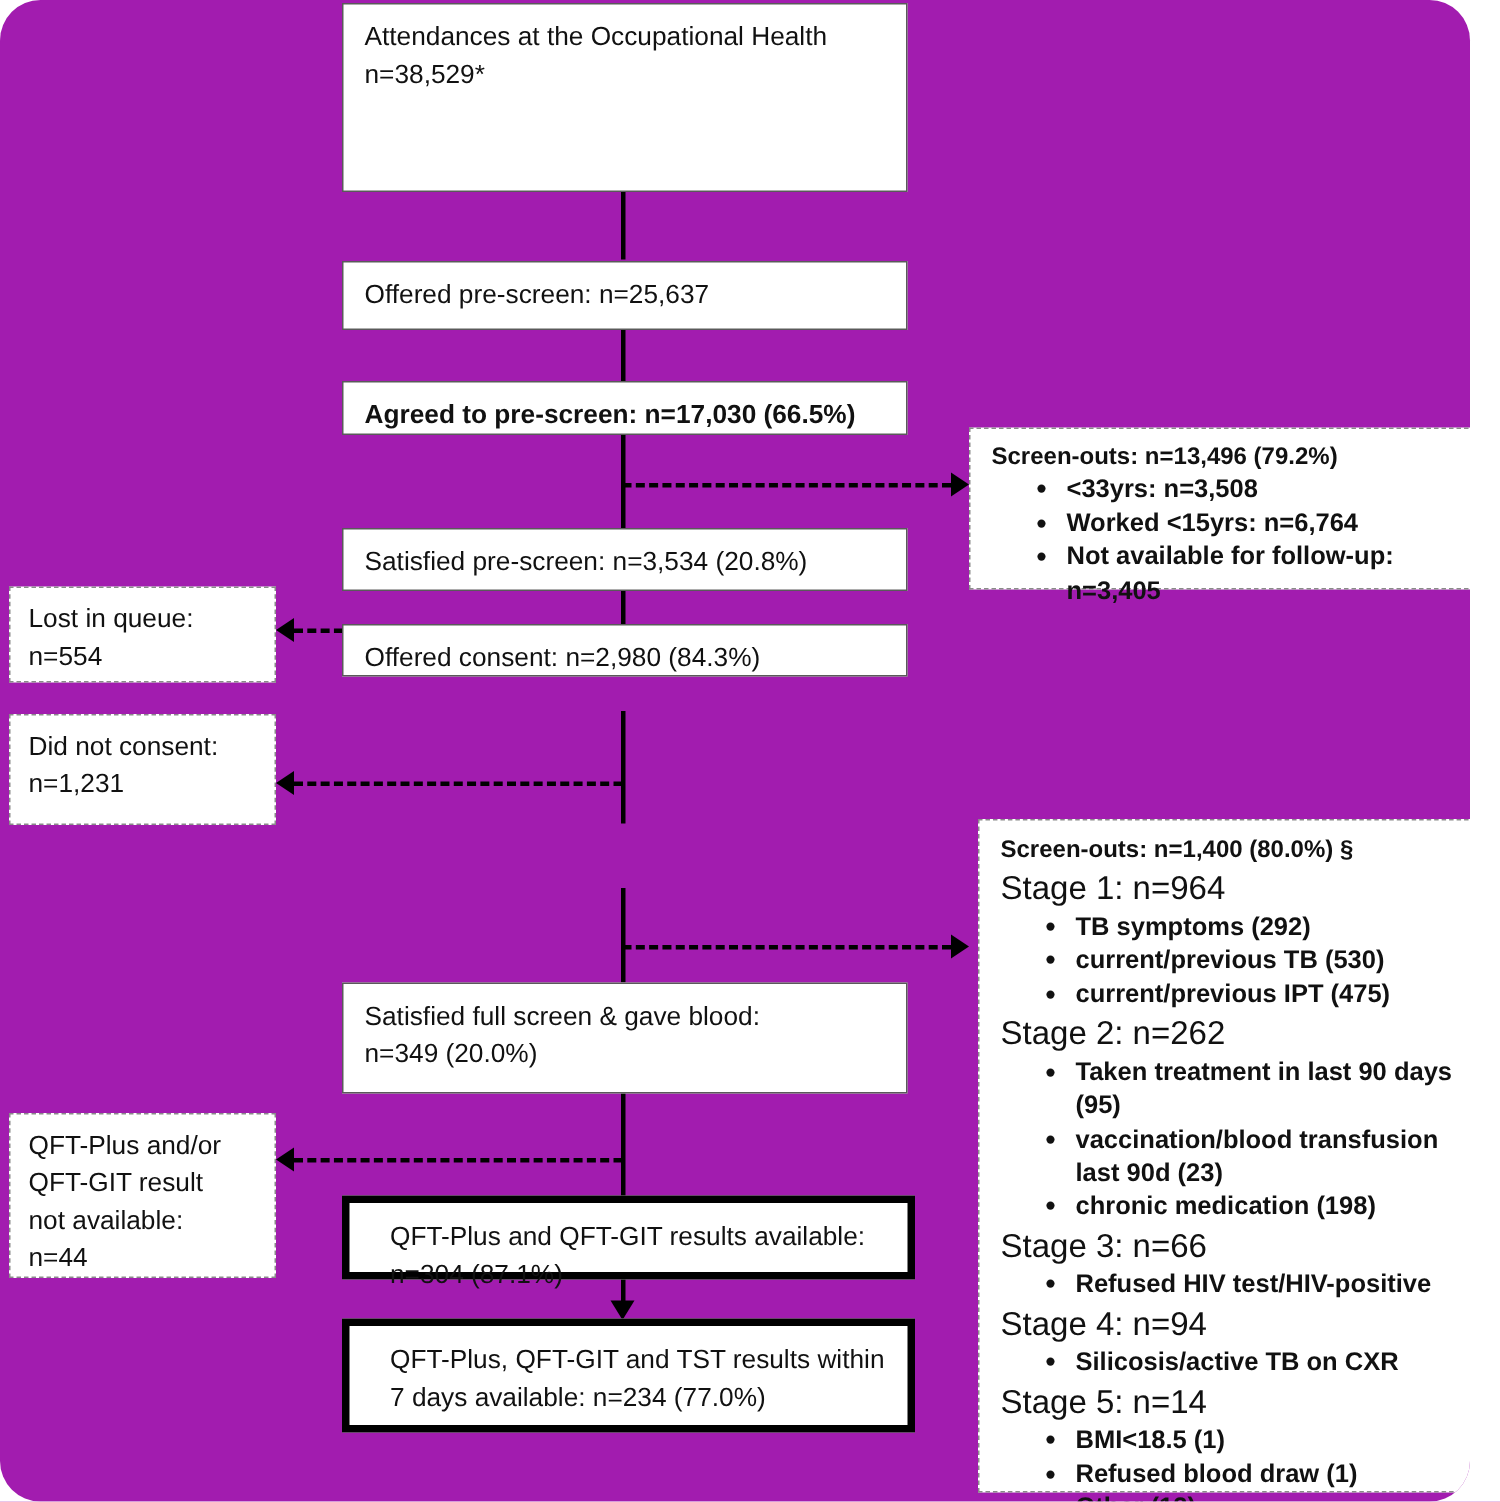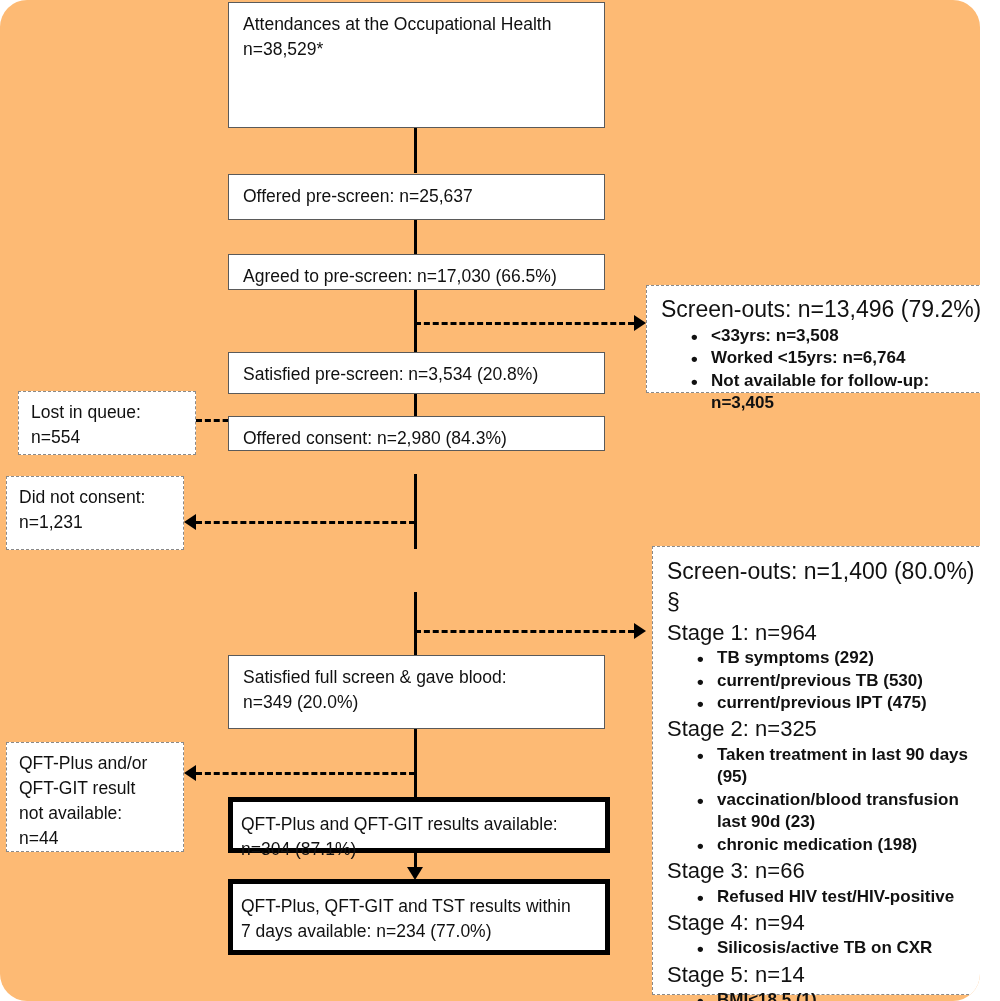--- a/index.html
+++ b/index.html
@@ -8,38 +8,38 @@
     background: #ffffff;
   }
   body {
     font-family: "Liberation Sans", sans-serif;
     color: #000000;
   }
   #canvas {
     position: relative;
     width: 980px;
     height: 1001px;
-    background: #fdba74;
+    background: #a21caf;
     overflow: hidden;
     border-radius: 27px;
   }
   .box {
     position: absolute;
     box-sizing: border-box;
     background: #ffffff;
     border: 1.5px solid #5a5a5a;
     padding: 9px 14px 8px 14px;
     font-size: 17.5px;
     line-height: 1.42;
     color: #111;
     z-index: 3;
   }
   .box.thick {
     border: 5px solid #000000;
-    padding: 10px 14px 8px 8px;
+    padding: 10px 14px 8px 27px;
   }
   .box.dashed {
     border: 1.6px dashed #8a8a8a;
     padding: 8px 10px 8px 12px;
   }
   .box .line { white-space: nowrap; }
 
   
   .vline {
     position: absolute;
@@ -72,21 +72,21 @@
   .arrow-down {
     position: absolute;
     width: 0; height: 0;
     border-left: 8px solid transparent;
     border-right: 8px solid transparent;
     border-top: 13px solid #000000;
     z-index: 2;
   }
 
   
-  .panel-title { font-size: 23px; line-height: 1.34; }
+  .panel-title { font-size: 16px; line-height: 1.34; font-weight: bold; }
   .panel-sub { font-size: 22px; line-height: 1.34; }
   ul.blist {
     margin: 0;
     padding: 0 0 0 30px;
     list-style: none;
     font-weight: bold;
   }
   ul.blist li {
     position: relative;
     font-size: 17px;
@@ -137,21 +137,21 @@
 
   <div class="box" style="left:228px; top:2px; width:377px; height:126px;">
     <div class="line">Attendances at the Occupational Health</div>
     <div class="line">n=38,529*</div>
   </div>
 
   <div class="box" style="left:228px; top:174px; width:377px; height:46px;">
     <div class="line">Offered pre-screen: n=25,637</div>
   </div>
 
-  <div class="box" style="left:228px; top:254px; width:377px; height:36px;">
+  <div class="box" style="left:228px; top:254px; width:377px; height:36px;font-weight:bold;">
     <div class="line">Agreed to pre-screen: n=17,030 (66.5%)</div>
   </div>
 
   <div class="box" style="left:228px; top:352px; width:377px; height:42px;">
     <div class="line">Satisfied pre-screen: n=3,534 (20.8%)</div>
   </div>
 
   <div class="box" style="left:228px; top:416px; width:377px; height:35px;">
     <div class="line">Offered consent: n=2,980 (84.3%)</div>
   </div>
@@ -165,21 +165,21 @@
   <div class="box thick" style="left:228px; top:797px; width:382px; height:56px;">
     <div class="line">QFT-Plus and QFT-GIT results available:</div>
     <div class="line">n=304 (87.1%)</div>
   </div>
 
   <div class="box thick" style="left:228px; top:879px; width:382px; height:76px;">
     <div class="line">QFT-Plus, QFT-GIT and TST results within</div>
     <div class="line">7 days available: n=234 (77.0%)</div>
   </div>
 
-  <div class="box dashed" style="left:18px; top:391px; width:178px; height:64px;">
+  <div class="box dashed" style="left:6px; top:391px; width:178px; height:64px;">
     <div class="line">Lost in queue:</div>
     <div class="line">n=554</div>
   </div>
 
   <div class="box dashed" style="left:6px; top:476px; width:178px; height:74px;">
     <div class="line">Did not consent:</div>
     <div class="line">n=1,231</div>
   </div>
 
   <div class="box dashed" style="left:6px; top:742px; width:178px; height:110px;">
@@ -204,21 +204,21 @@
     <div class="stage-block">
       <div class="panel-sub">Stage 1: n=964</div>
       <ul class="blist">
         <li>TB symptoms (292)</li>
         <li>current/previous TB (530)</li>
         <li>current/previous IPT (475)</li>
       </ul>
     </div>
 
     <div class="stage-block">
-      <div class="panel-sub">Stage 2: n=325</div>
+      <div class="panel-sub">Stage 2: n=262</div>
       <ul class="blist">
         <li>Taken treatment in last 90 days (95)</li>
         <li>vaccination/blood transfusion last 90d (23)</li>
         <li>chronic medication (198)</li>
       </ul>
     </div>
 
     <div class="stage-block">
       <div class="panel-sub">Stage 3: n=66</div>
       <ul class="blist">

